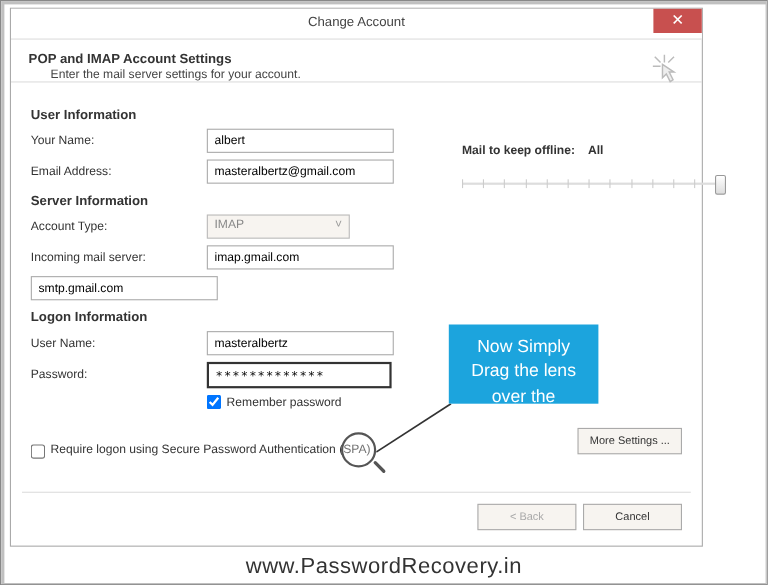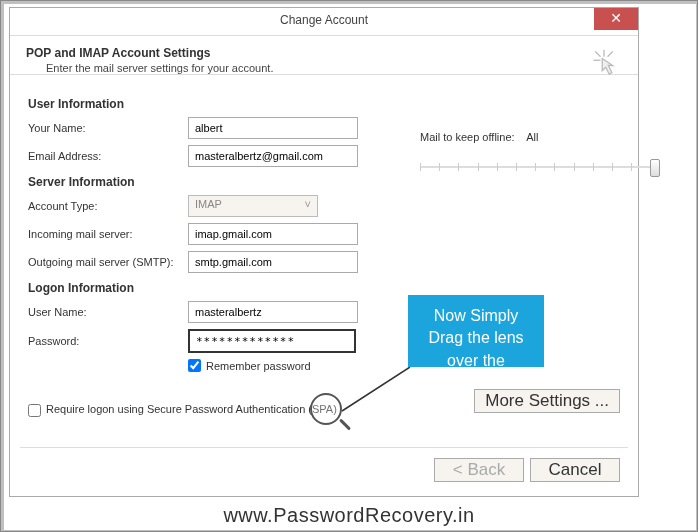--- a/index.html
+++ b/index.html
@@ -20,32 +20,32 @@
 .label { width: 160px; font-size: 11px; color: #333; }
 .input { width: 170px; height: 22px; border: 1px solid #aaa; font-size: 11px; padding: 2px 6px; background: #fff; }
 .input.pwd { border: 2px solid #333; width: 168px; height: 24px; font-family: monospace; letter-spacing: 1px; }
 .select-disabled { width: 130px; height: 22px; border: 1px solid #bbb; background: #f7f4f0; font-size: 11px; padding: 2px 6px; color: #888; position: relative; }
 .select-disabled::after { content: "˅"; position: absolute; right: 6px; top: 2px; color: #999; }
 .checkbox-row { display: flex; align-items: center; margin-left: 160px; margin-top: 4px; font-size: 11px; color: #333; }
 .checkbox-row input { margin-right: 5px; }
 .spa-row { display: flex; align-items: flex-start; margin-top: 31px; font-size: 11px; color: #333; }
 .spa-row input { margin-right: 5px; margin-top: 1px; }
 .right-col { position: absolute; left: 410px; top: 56px; width: 250px; }
-.mail-keep { font-size: 11px; color: #333; }
+.mail-keep { font-size: 11px; color: #333; font-weight: bold; }
 .slider { margin-top: 14px; width: 240px; height: 20px; position: relative; }
 .slider .track { position: absolute; top: 9px; left: 0; right: 0; height: 2px; background: #ddd; }
 .slider .tick { position: absolute; top: 6px; width: 1px; height: 8px; background: #ccc; }
 .slider .thumb { position: absolute; right: 0; top: 2px; width: 10px; height: 18px; background: linear-gradient(#fff,#ddd); border: 1px solid #999; border-radius: 2px; }
 .callout { position: absolute; left: 398px; top: 220px; width: 136px; height: 72px; background: #1ca4dd; color: #fff; font-size: 16px; text-align: center; padding: 10px 8px; line-height: 1.4; }
 .callout-line { position: absolute; left: 332px; top: 292px; width: 72px; height: 48px; pointer-events: none; }
 .lens { position: absolute; left: 300px; top: 318px; width: 46px; height: 46px; pointer-events: none; }
 .lens .glass { width: 32px; height: 32px; border: 2px solid #555; border-radius: 50%; background: rgba(255,255,255,0.3); position: absolute; top: 0; left: 0; }
 .lens .handle { width: 14px; height: 3px; background: #555; position: absolute; top: 30px; left: 28px; transform: rotate(45deg); border-radius: 2px; }
 .more-settings { position: absolute; right: 18px; bottom: 18px; }
-.btn { min-width: 90px; height: 24px; border: 1px solid #aaa; background: #f7f4f0; font-size: 17px; color: #333; padding: 0 10px; cursor: pointer; }
+.btn { min-width: 90px; height: 24px; border: 1px solid #aaa; background: #f7f4f0; font-size: 10px; color: #333; padding: 0 10px; cursor: pointer; }
 .btn.disabled { color: #aaa; }
 .btn.primary { border: 1px solid #6aa0d8; background: #eaf3fb; }
 .footer-sep { position: absolute; left: 10px; right: 10px; bottom: 48px; height: 1px; background: #ddd; }
 .footer-btns { position: absolute; right: 18px; bottom: 14px; display: flex; gap: 6px; }
 .watermark { position: absolute; bottom: 4px; left: 0; right: 0; text-align: center; font-size: 20px; color: #333; font-family: Arial, sans-serif; letter-spacing: 0.5px; }
 </style>
 </head>
 <body>
 
 <div class="outer"></div>
@@ -86,21 +86,20 @@
     <div class="section-title">Server Information</div>
     <div class="row">
       <div class="label">Account Type:</div>
       <div class="select-disabled">IMAP</div>
     </div>
     <div class="row">
       <div class="label">Incoming mail server:</div>
       <input class="input" value="imap.gmail.com" style="">
     </div>
     <div class="row">
-      <div class="label">Outgoing mail server (SMTP):</div>
       <input class="input" value="smtp.gmail.com" style="">
     </div>
 
     <div class="section-title">Logon Information</div>
     <div class="row">
       <div class="label">User Name:</div>
       <input class="input" value="masteralbertz" style="">
     </div>
     <div class="row">
       <div class="label">Password:</div>

